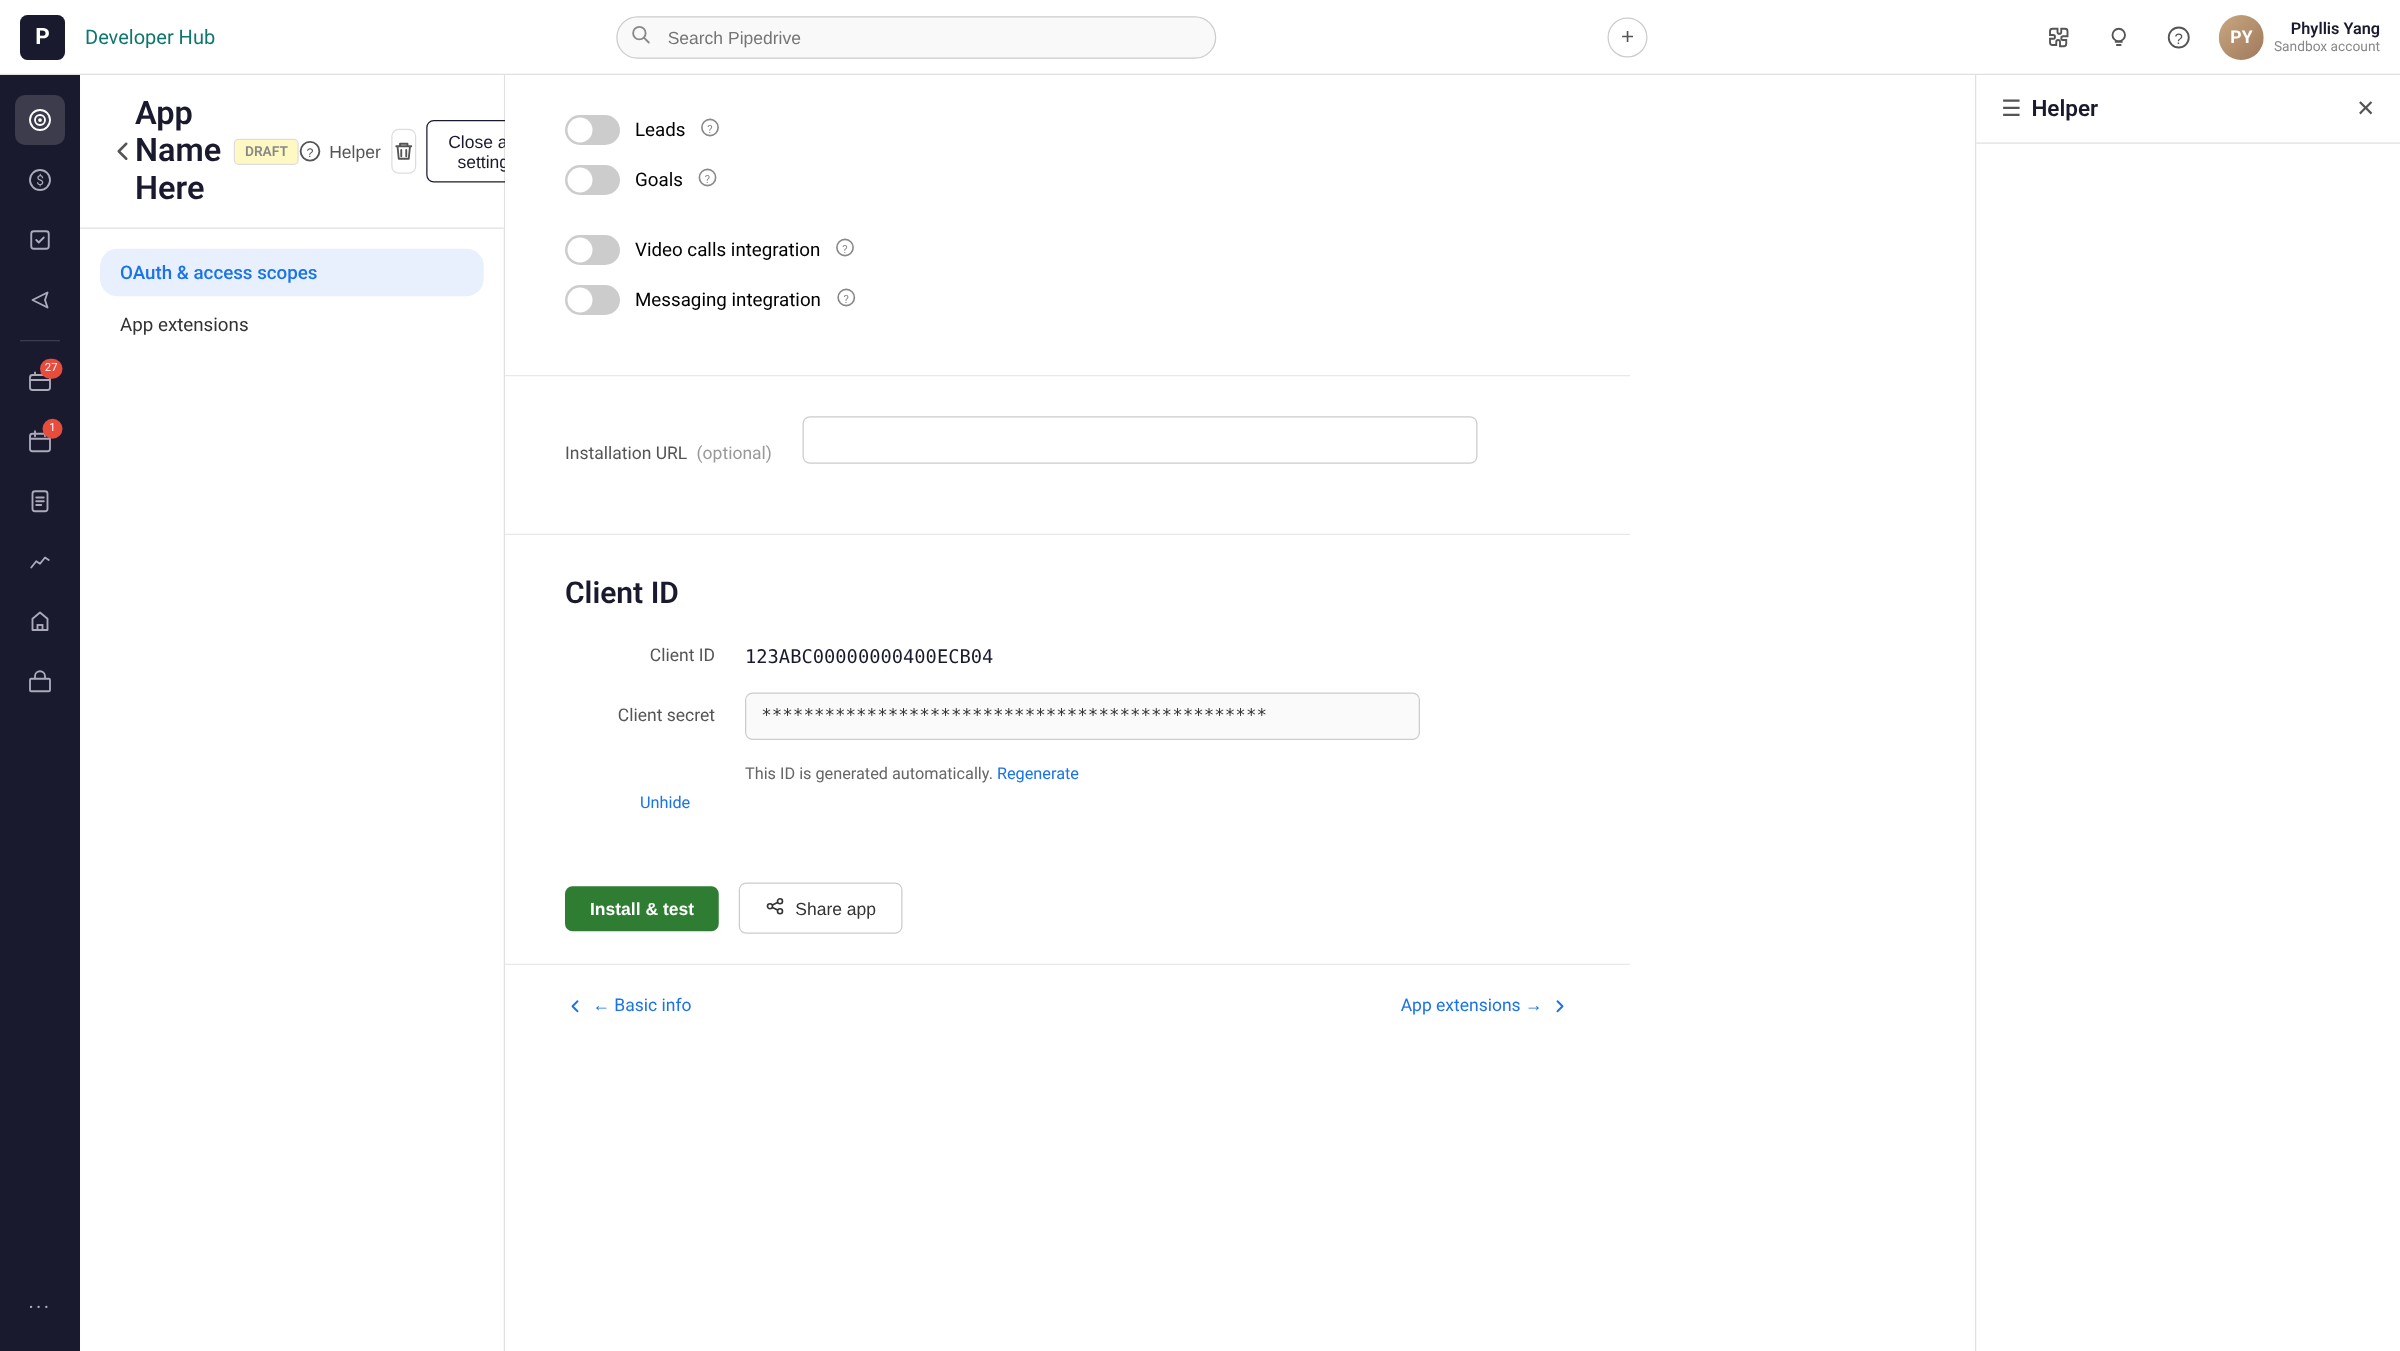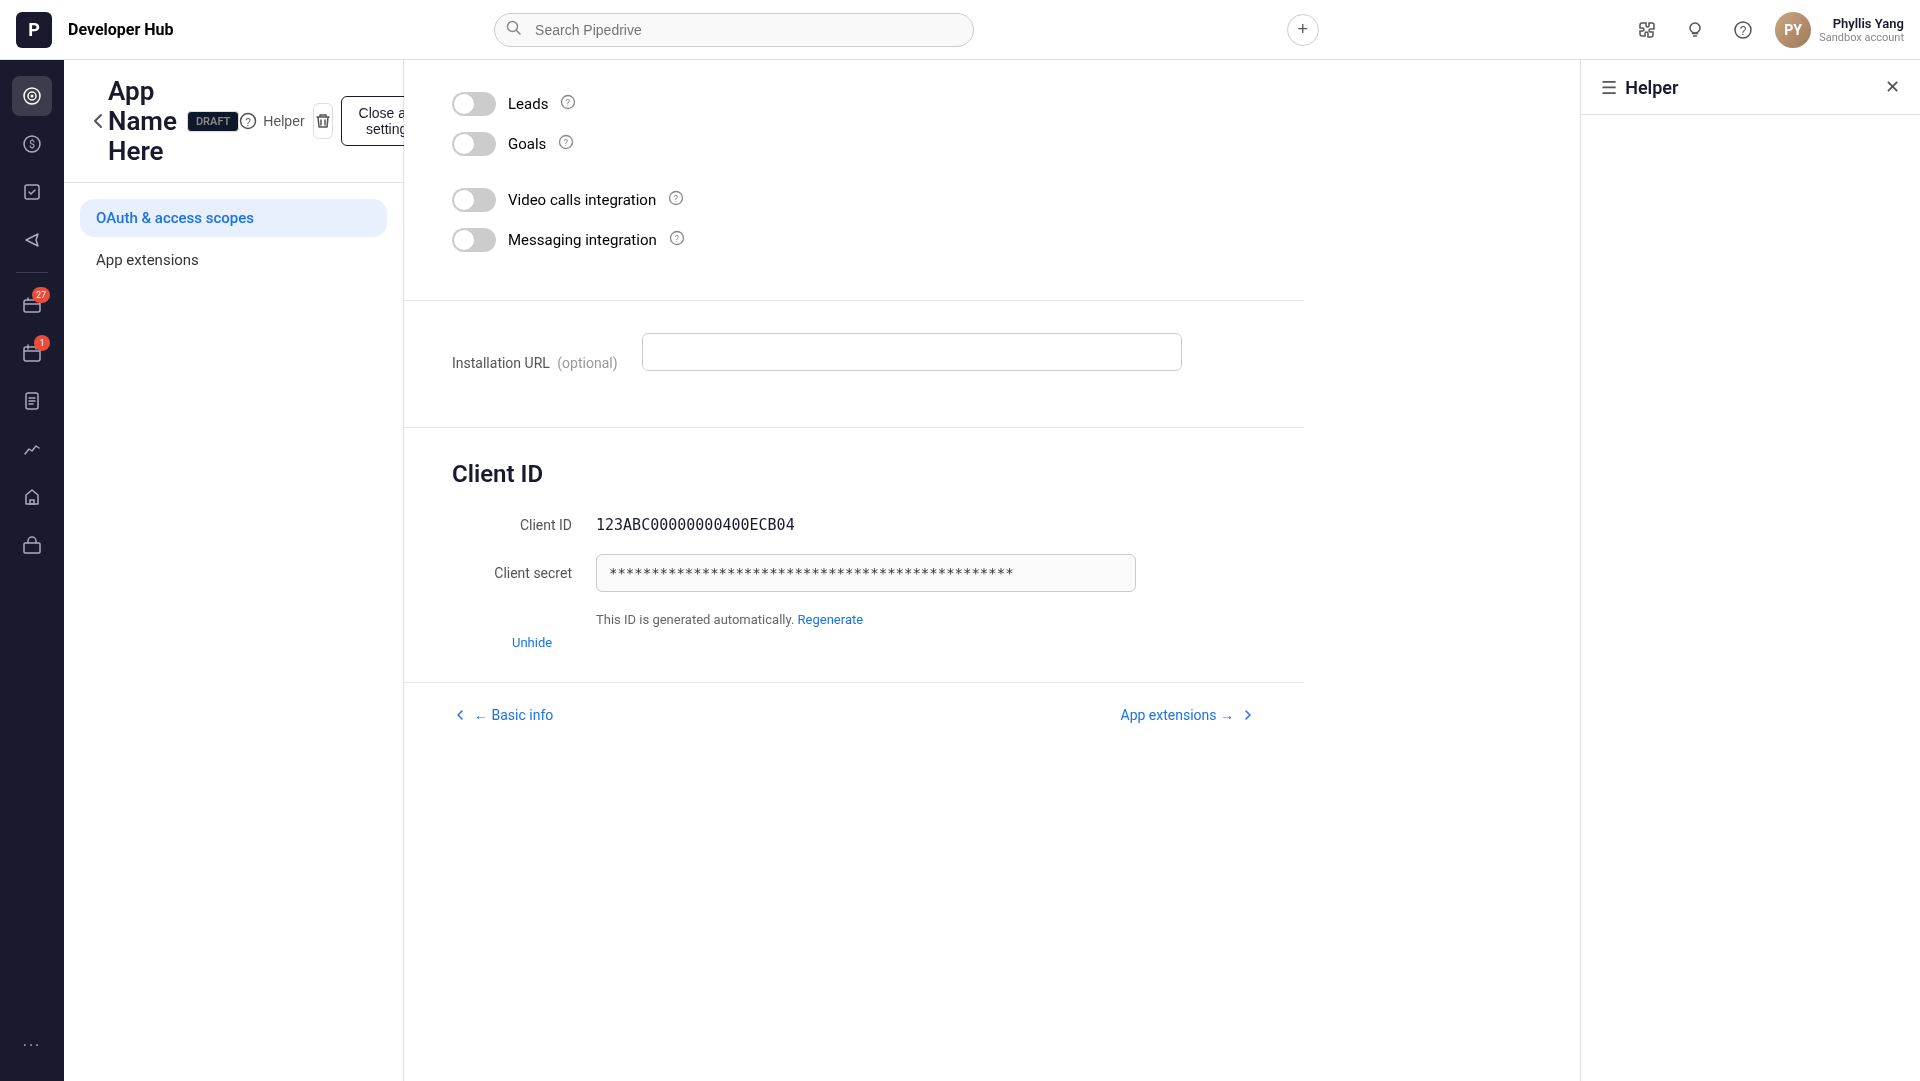--- a/index.html
+++ b/index.html
@@ -18,21 +18,21 @@
       flex-shrink: 0;
     }
     .top-nav-logo {
       width: 36px; height: 36px;
       background: #1a1a2e;
       border-radius: 6px;
       display: flex; align-items: center; justify-content: center;
       color: white; font-weight: bold; font-size: 18px;
     }
     .top-nav-title {
-      font-size: 16px; font-weight: 700; color: #000000;
+      font-size: 16px; font-weight: 400; color: #0f766e;
       margin-right: 8px;
       text-align: center;
     }
     .search-bar {
       flex: 1;
       max-width: 480px;
       margin: 0 auto;
       position: relative;
     }
     .search-bar input {
@@ -129,21 +129,21 @@
     }
     .back-btn {
       background: none; border: none; cursor: pointer;
       color: #555; font-size: 18px;
       display: flex; align-items: center; justify-content: center;
     }
     .app-name-title {
       font-size: 26px; font-weight: 600; color: #1a1a2e;
     }
     .draft-badge {
-      background: #0f172a; color: #888;
+      background: #fef9c3; color: #888;
       font-size: 11px; font-weight: 600;
       padding: 3px 8px; border-radius: 4px;
       border: 1px solid #ddd;
     }
     .header-actions {
       margin-left: auto;
       display: flex; align-items: center; gap: 8px;
     }
     .helper-btn {
       display: flex; align-items: center; gap: 6px;
@@ -596,20 +596,36 @@
           <input type="text" class="client-secret-input" value="************************************************" style="">
         </div>
 
         <div class="client-hints">
           <span>This ID is generated automatically.</span>
           <a href="#">Regenerate</a>
         </div>
         <a href="#" class="unhide-link">Unhide</a>
       </div>
 
+      <div class="bottom-actions">
+        <button class="install-test-btn">
+          <span>Install &amp; test</span>
+        </button>
+        <button class="share-app-btn">
+          <span>
+            <svg width="16" height="16" viewBox="0 0 16 16" fill="none">
+              <circle cx="12" cy="4" r="2" stroke="#333" stroke-width="1.3" fill="none"></circle>
+              <circle cx="12" cy="12" r="2" stroke="#333" stroke-width="1.3" fill="none"></circle>
+              <circle cx="4" cy="8" r="2" stroke="#333" stroke-width="1.3" fill="none"></circle>
+              <path d="M6 7L10 5M6 9L10 11" stroke="#333" stroke-width="1.3"></path>
+            </svg>
+          </span>
+          <span>Share app</span>
+        </button>
+      </div>
 
       <div class="nav-footer">
         <a href="#">
           <svg width="16" height="16" viewBox="0 0 16 16" fill="none">
             <path d="M10 4L6 8L10 12" stroke="#1a73e8" stroke-width="1.5" stroke-linecap="round" stroke-linejoin="round"></path>
           </svg>
           <span>← Basic info</span>
         </a>
         <a href="#">
           <span>App extensions →</span>

